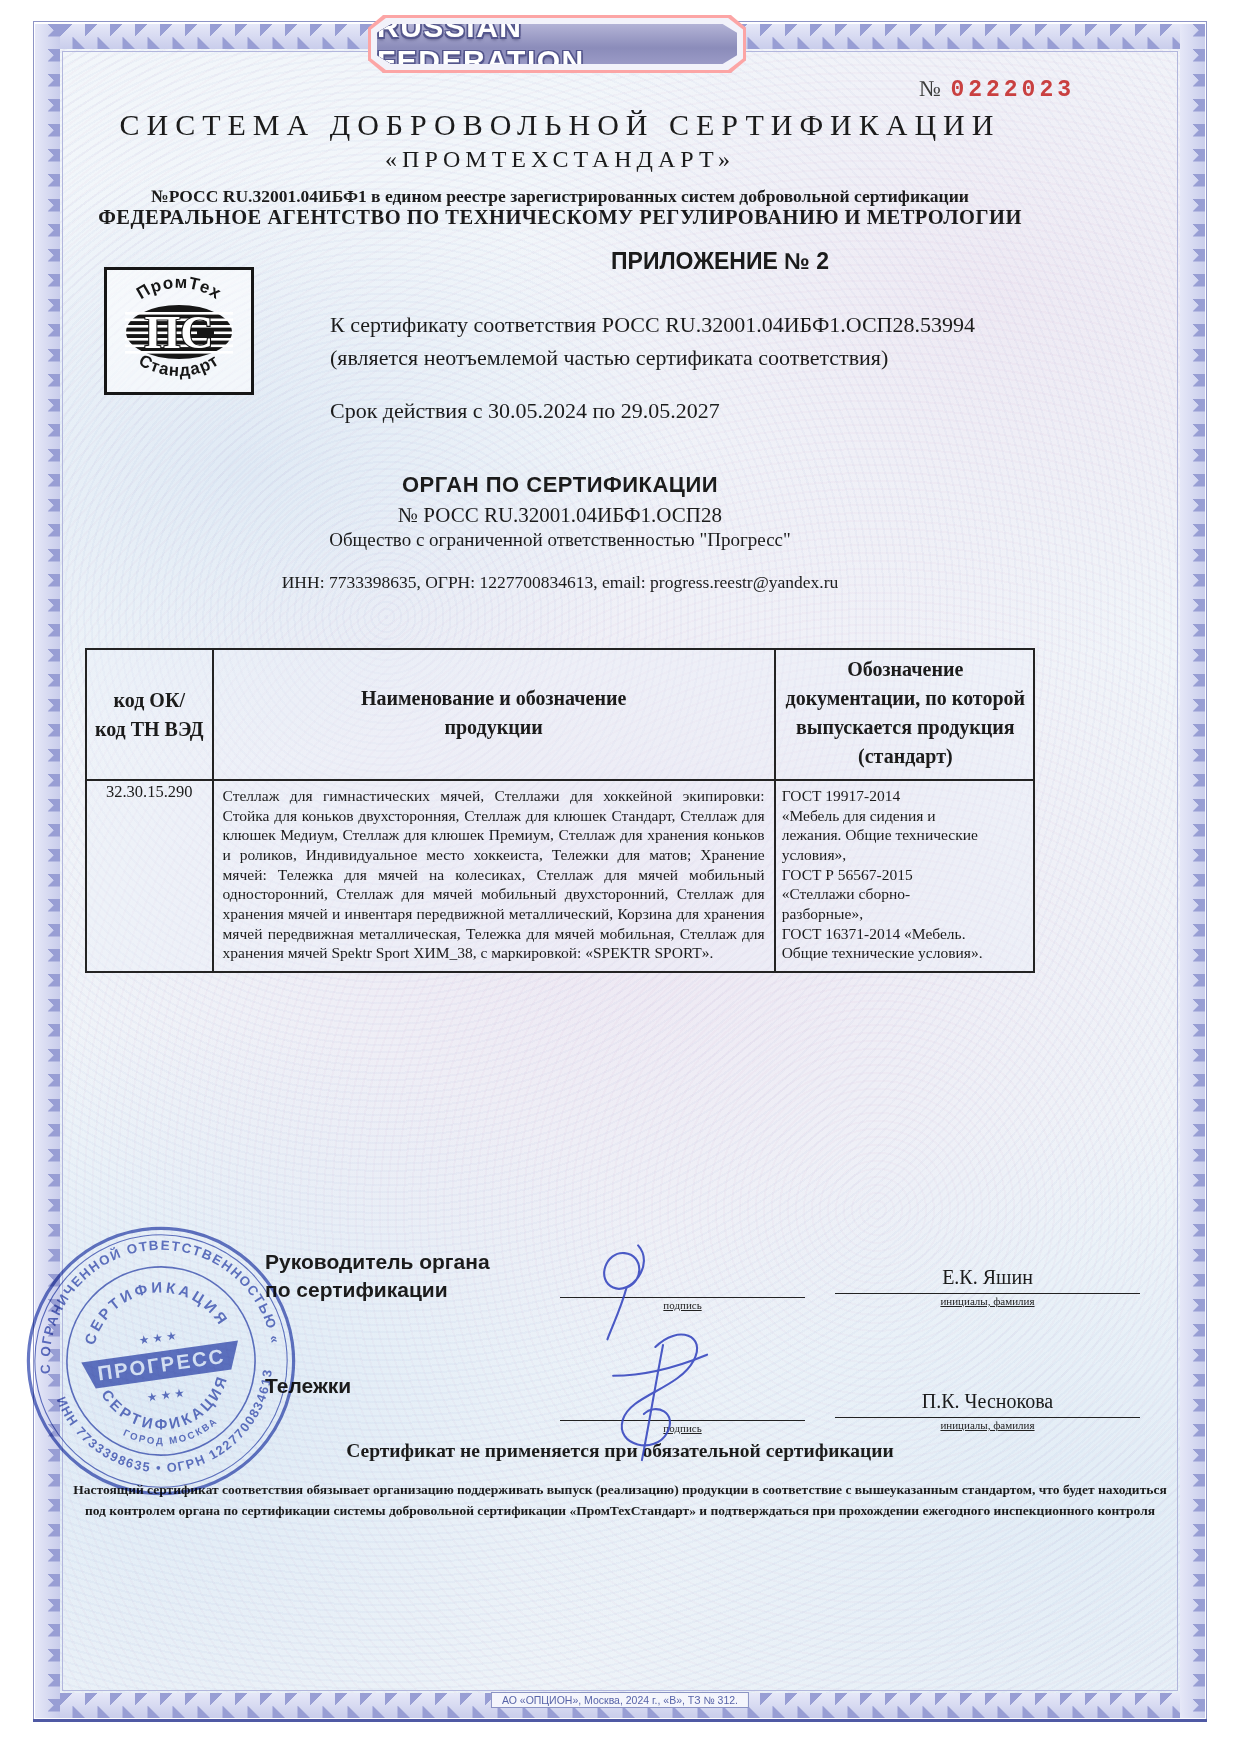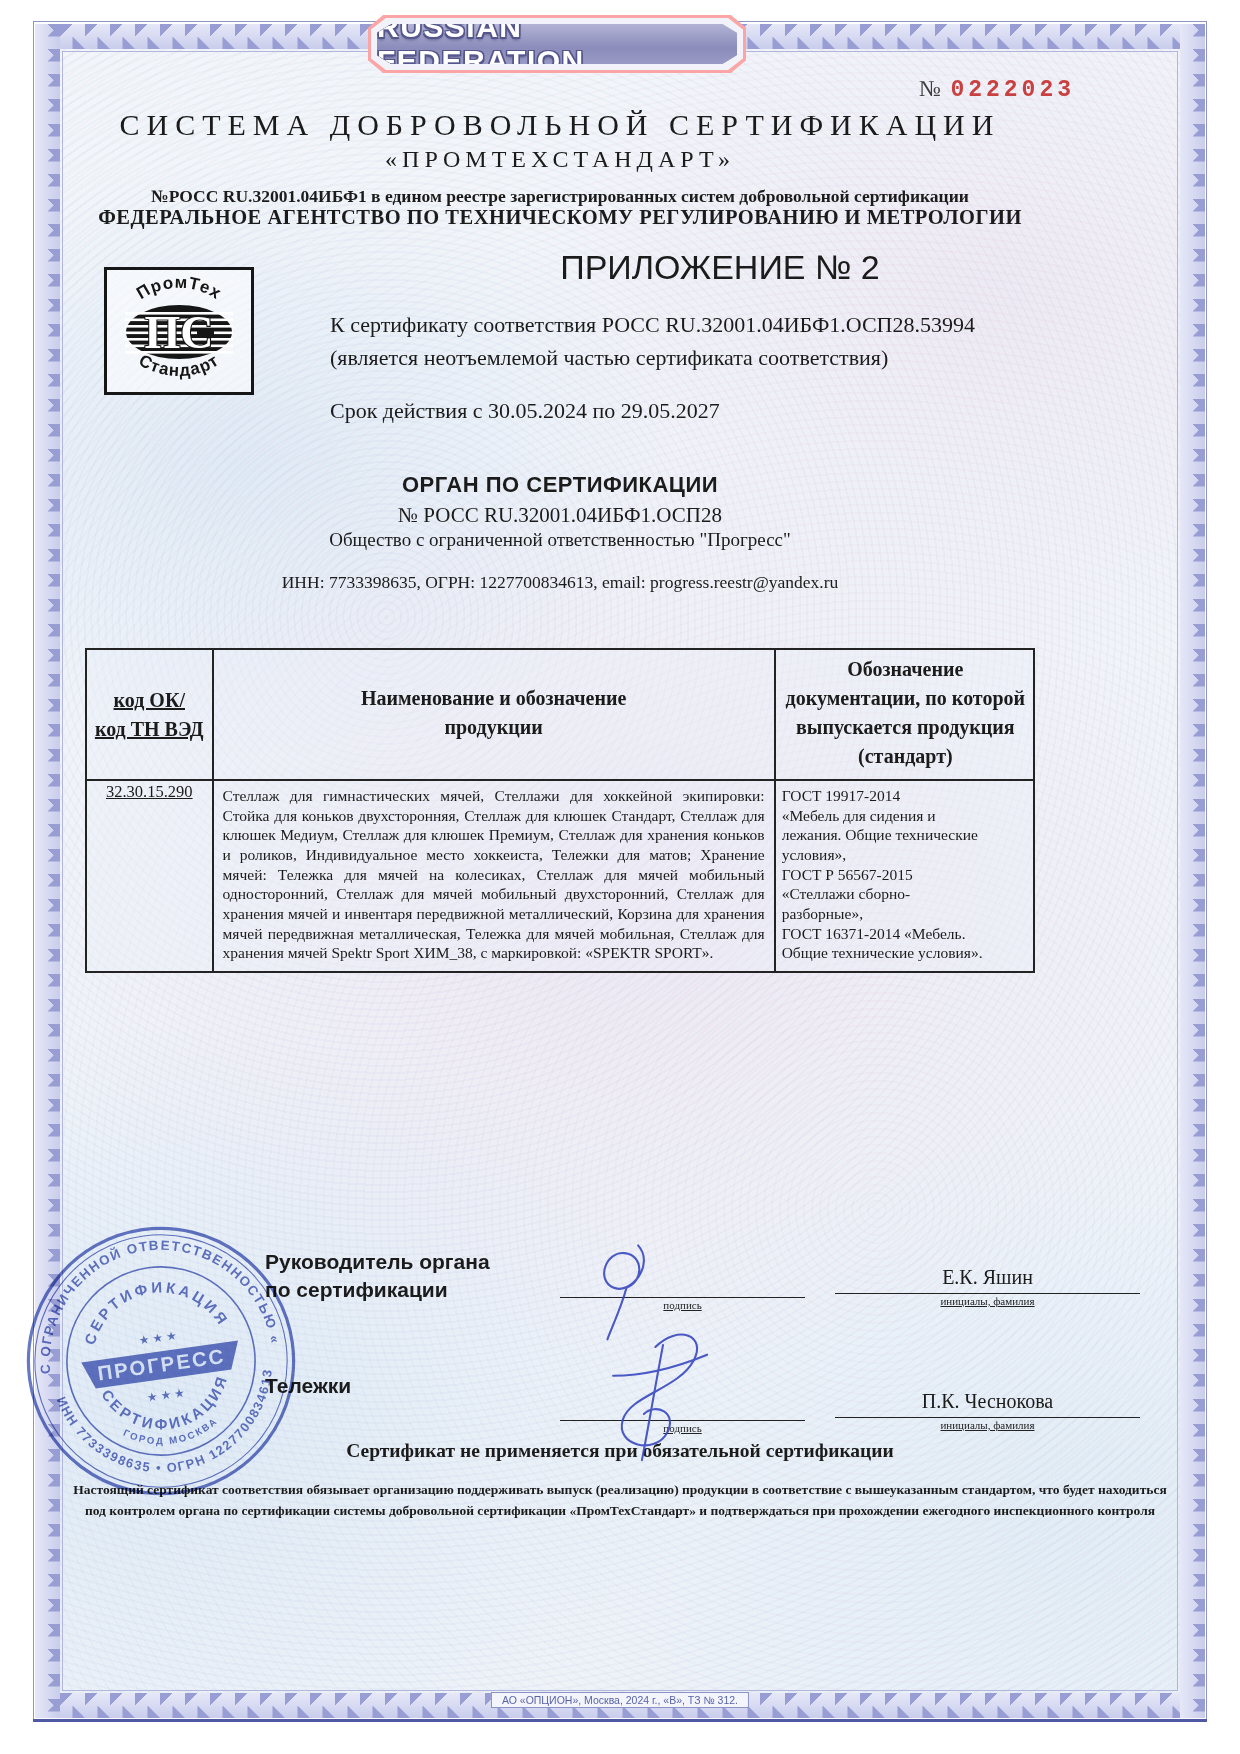--- a/index.html
+++ b/index.html
@@ -54,36 +54,36 @@
   .ctr{text-align:center;width:100%;}
   .pre{white-space:pre-line;}
   .serial{top:76px;right:0;width:400px;text-align:right;font-size:23px;letter-spacing:2px;}
   .serial .no{color:#3c3c3c;font-family:"Liberation Serif",serif;}
   .serial .num{color:#c94040;font-family:"Liberation Mono",monospace;font-weight:700;letter-spacing:4px;}
   .title1{top:108px;font-size:30px;letter-spacing:7px;}
   .title2{top:146px;font-size:24px;letter-spacing:5px;}
   .registry{top:186px;font-size:17.5px;font-weight:700;}
   .agency{top:206px;font-size:20.5px;font-weight:700;letter-spacing:.5px;}
   .annex-col{position:absolute;left:285px;top:0;width:780px;}
-  .annex-title{top:248px;font-family:"Liberation Sans",sans-serif;font-weight:400;font-size:34px;}
+  .annex-title{top:248px;font-family:"Liberation Sans",sans-serif;font-weight:700;font-size:23px;}
   .certref1{top:312px;font-size:22px;}
   .certref2{top:345px;font-size:22px;}
   .validity{top:398px;font-size:22px;}
   .org-heading{top:472px;font-family:"Liberation Sans",sans-serif;font-weight:800;font-size:22px;letter-spacing:.5px;}
   .org-number{top:503px;font-size:21px;}
   .org-name{top:529px;font-size:19px;}
   .org-address{top:551px;font-size:17.5px;}
   .org-ids{top:572px;font-size:17.5px;}
   .products-heading{top:609px;font-size:19.5px;font-weight:700;}
   
   .ptable{position:absolute;left:40px;top:648px;width:950px;border-collapse:collapse;
      font-size:15.5px;}
   .ptable td{border:2px solid #232323;vertical-align:top;background:rgba(235,242,248,.35);}
   .ptable .hdr{font-weight:700;font-size:20px;text-align:center;vertical-align:middle;height:112px;line-height:1.45;margin-top:12px;}
-  .c1{width:125px;text-align:center;font-size:16.5px;text-decoration:underline;}
+  .c1{width:125px;text-align:center;font-size:16.5px;}
   .c2{width:570px;padding:5px 9px 8px 9px;line-height:1.27;text-align:justify;}
   .c3{width:255px;padding:5px 4px 8px 6px;line-height:1.27;}
   
   .role{font-family:"Liberation Sans",sans-serif;font-weight:700;font-size:21px;line-height:1.35;}
   .role1{left:265px;top:1248px;}
   .role2{left:265px;top:1372px;}
   .sigline{position:absolute;}
   .rule{border-top:1.5px solid #222;width:100%;}
   .cap{font-size:11px;text-align:center;color:#222;margin-top:1px;text-decoration:underline;}
   .nameblock{position:absolute;text-align:center;}

